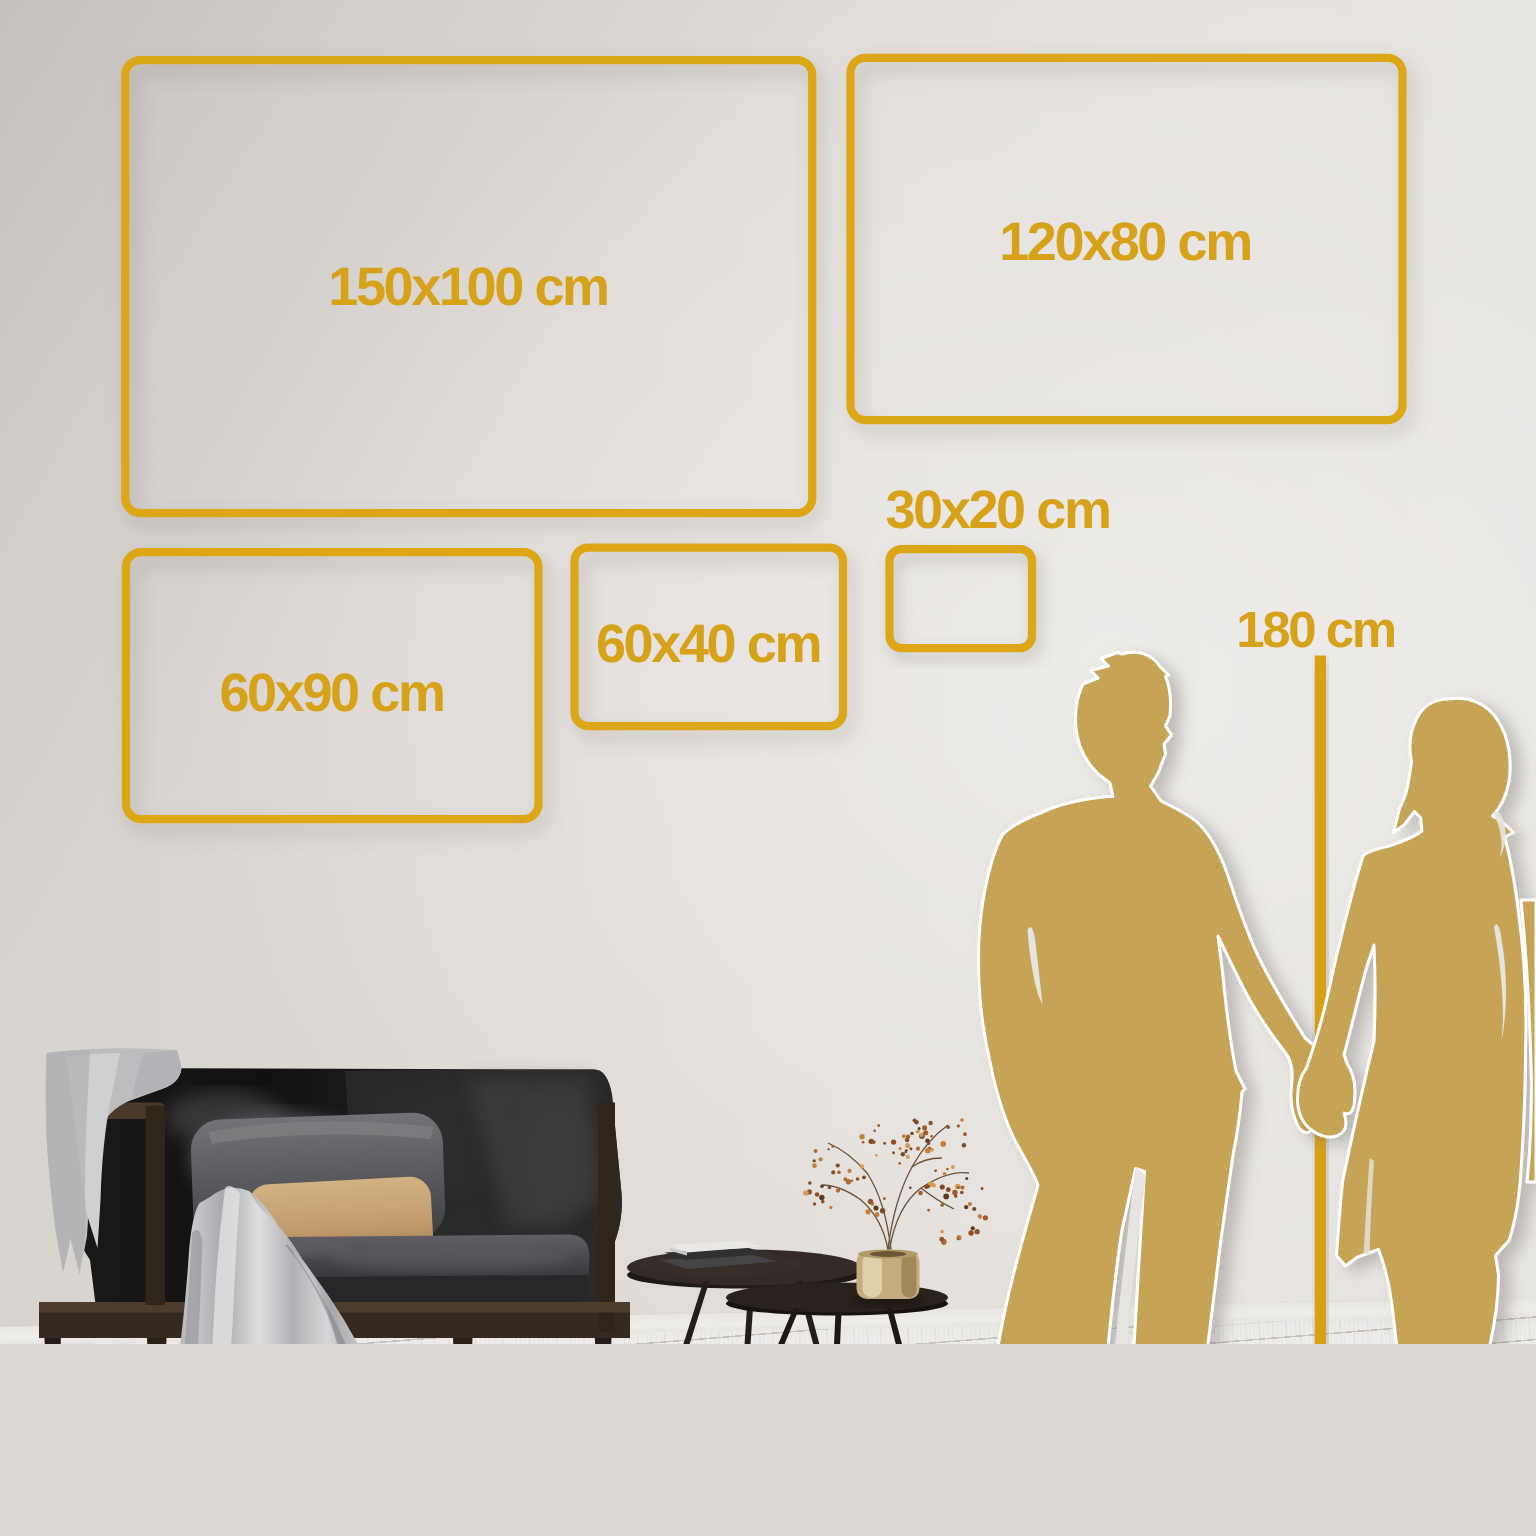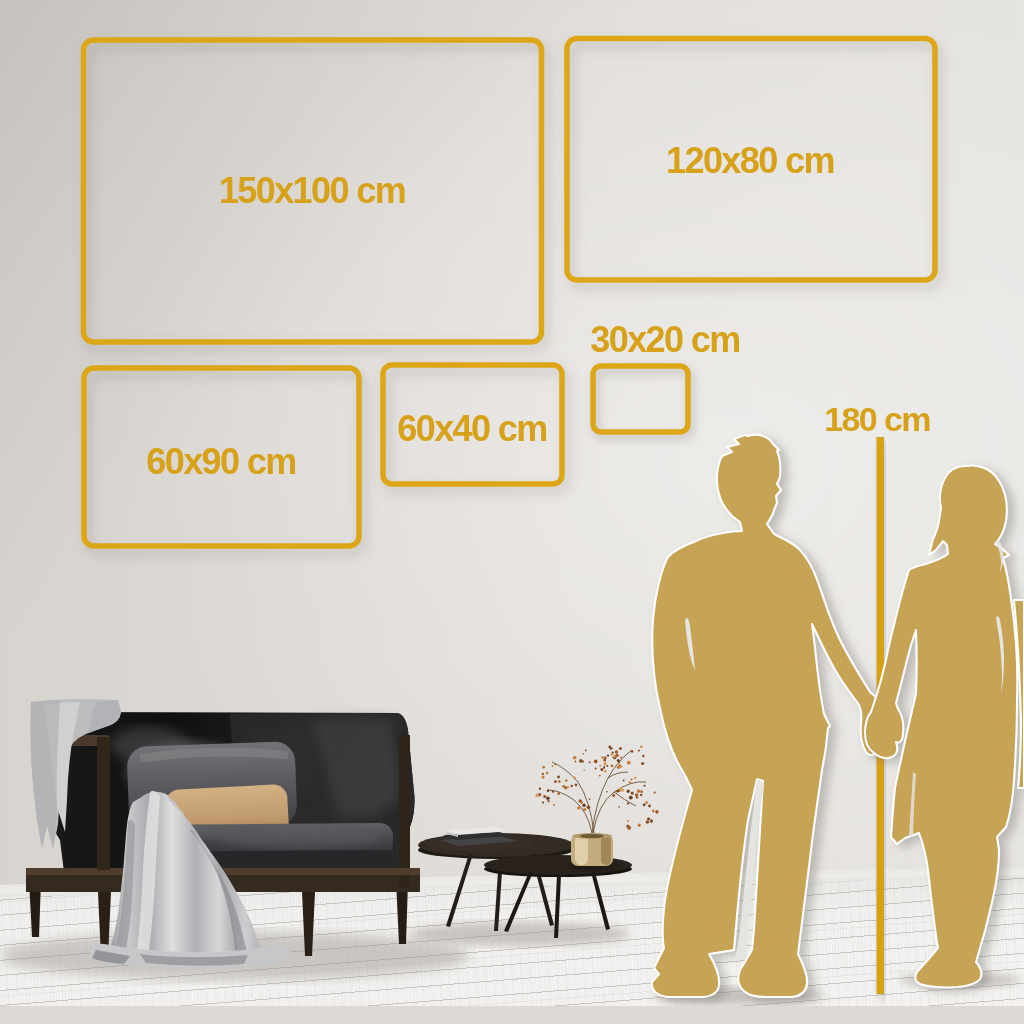--- a/index.html
+++ b/index.html
@@ -1,18 +1,18 @@
 <!DOCTYPE html>
 <html><head>
 <meta charset="utf-8">
 <style>
   html,body{margin:0;padding:0;}
   body{width:1024px;height:1024px;overflow:hidden;position:relative;
        font-family:"Liberation Sans",sans-serif;background:#DDD9D5;}
-  #scene{position:absolute;left:0;top:0;width:1024px;height:1006px;overflow:hidden;}
+  #scene{position:absolute;left:0;top:0;width:1024px;height:896px;overflow:hidden;}
   
   .wall{position:absolute;left:0;top:0;width:1024px;height:1024px;
     background:
       radial-gradient(900px 700px at 72% 45%, rgba(255,255,255,0.38), rgba(255,255,255,0) 70%),
       linear-gradient(135deg, rgba(90,84,78,0.14) 0%, rgba(90,84,78,0.06) 16%, rgba(90,84,78,0) 32%),
       linear-gradient(90deg, #D7D3CF 0%, #DDD9D5 30%, #E2DFDB 60%, #E6E4E1 100%);}
   
   .floor{position:absolute;left:0;top:860px;width:1024px;height:164px;overflow:hidden;
     background:#F2F1EF;
     clip-path:polygon(0px 37px, 1024px 17px, 1024px 164px, 0px 164px);}

